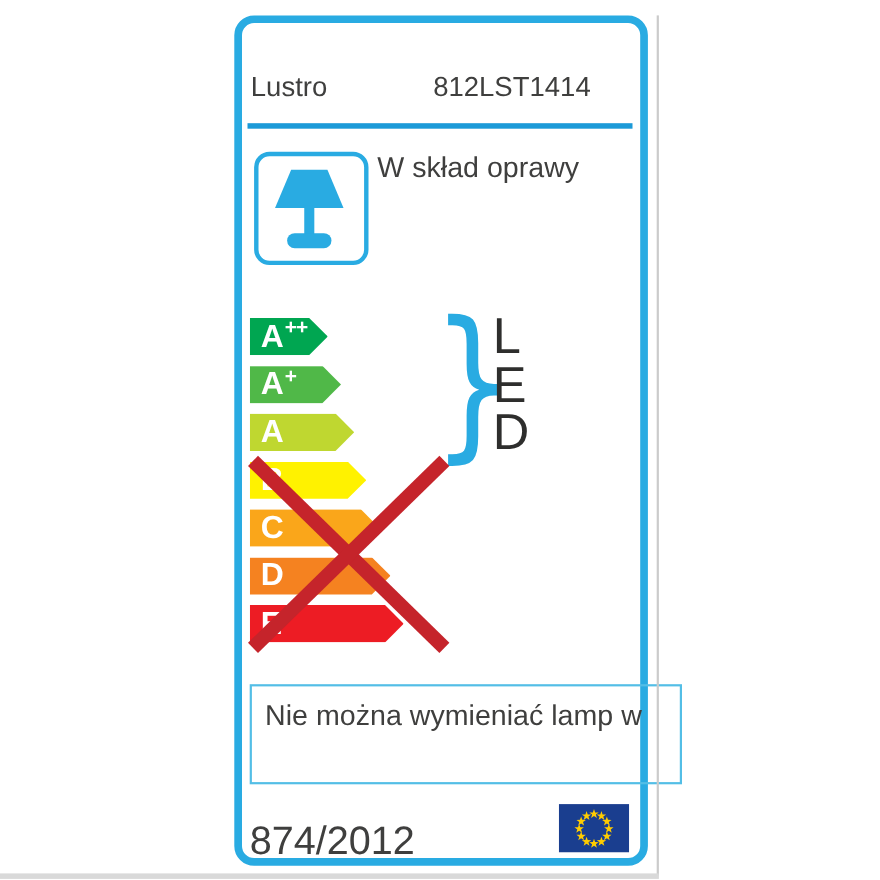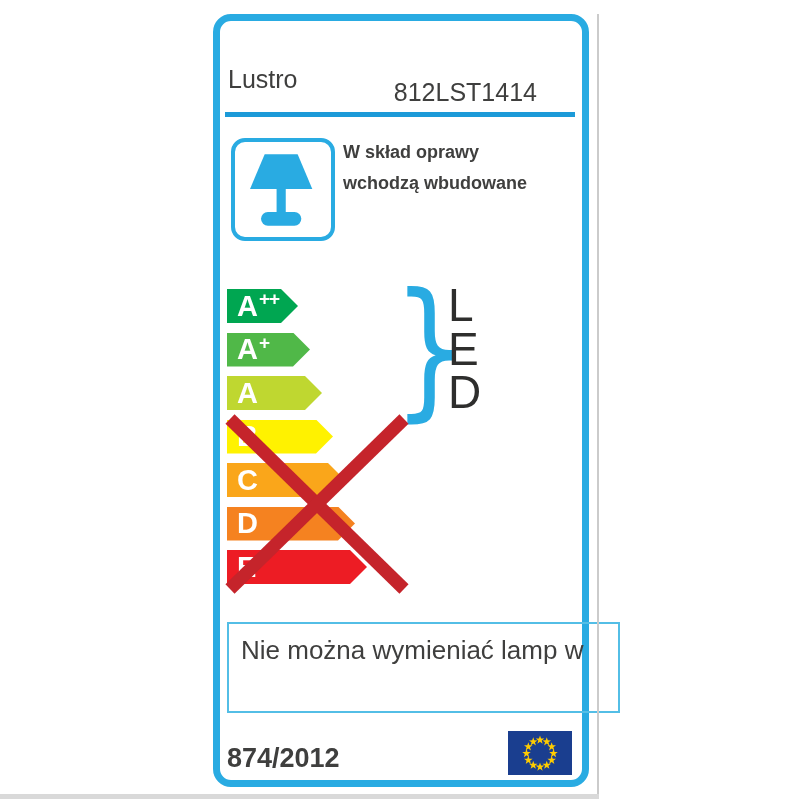--- a/index.html
+++ b/index.html
@@ -8,31 +8,31 @@
     font-family:"Liberation Sans", sans-serif;overflow:hidden;
   }
   .edge-v{position:absolute;left:597px;top:14px;width:2px;height:782px;background:#cbcbcb;}
   .edge-h{position:absolute;left:0;top:794px;width:599px;height:5px;background:#d9d9d9;}
 
   .label{
     position:absolute;left:213px;top:14px;width:362px;height:759px;
     border:7px solid var(--c-border);border-radius:18px;background:#fff;
   }
   .brand{position:absolute;left:8px;top:44px;font-size:25px;color:var(--c-text);}
-  .model{position:absolute;right:45px;top:44px;font-size:25px;color:var(--c-text);margin-top:13px;}
+  .model{position:absolute;right:45px;top:44px;font-size:25px;color:var(--c-text);}
   .rule{position:absolute;left:5px;top:91px;width:350px;height:5px;background:var(--c-rule);}
 
   .lamp-box{
     position:absolute;left:11px;top:117px;width:96px;height:95px;
     border:4px solid var(--c-border);border-radius:14px;
     display:flex;align-items:center;justify-content:center;
   }
   .led-note{
-    position:absolute;left:123px;top:116px;font-size:18px;line-height:31px;
-    color:var(--c-text);white-space:nowrap;font-weight:bold;
+    position:absolute;left:123px;top:116px;font-size:26px;line-height:31px;
+    color:var(--c-text);white-space:nowrap;
   }
 
   .arrow{
     position:absolute;left:7px;height:34px;box-sizing:border-box;
     display:flex;align-items:center;padding-left:10px;
     color:#ffffff;font-weight:bold;font-size:29px;
     clip-path:polygon(0 0, calc(100% - 17px) 0, 100% 50%, calc(100% - 17px) 100%, 0 100%);
   }
   .arrow .sup{font-size:19px;line-height:0;position:relative;top:-7px;margin-left:1px;letter-spacing:-1px;}
 
@@ -46,21 +46,21 @@
     position:absolute;left:228px;top:263px;font-size:46px;line-height:43.5px;
     color:var(--c-led);
   }
   .cross{position:absolute;left:2px;top:390px;}
 
   .note-box{
     position:absolute;left:7px;top:601px;width:393px;height:91px;box-sizing:border-box;
     border:2px solid var(--c-box_border);padding:9px 0 0 12px;
     font-size:26px;line-height:34px;color:var(--c-text);white-space:nowrap;
   }
-  .regulation{position:absolute;left:7px;top:722px;font-size:27px;font-weight:bold;color:var(--c-text);}
+  .regulation{position:absolute;left:7px;top:722px;font-size:36px;font-weight:normal;color:var(--c-text);}
   .eu-flag{position:absolute;left:288px;top:710px;}
 </style>
 </head>
 <body>
 
 <div class="label">
 
   <span class="brand">Lustro</span>
   <span class="model">812LST1414</span>
   <div class="rule"></div>
@@ -70,21 +70,20 @@
       <g fill="#29ABE2">
         <polygon points="28,9 64,9 80,47 12,47"></polygon>
         <rect x="41" y="45" width="10" height="35"></rect>
         <rect x="24" y="72" width="44" height="15" rx="7.5"></rect>
       </g>
     </svg>
   </div>
 
   <div class="led-note">
     <div>W skład oprawy</div>
-    <div>wchodzą wbudowane</div>
   </div>
 
   <div id="scale">
       <div class="arrow" style="top: 268px; width: 71px; background: rgb(0, 166, 81);">A<span class="sup">++</span></div>
       <div class="arrow" style="top: 311.5px; width: 83px; background: rgb(80, 184, 72);">A<span class="sup">+</span></div>
       <div class="arrow" style="top: 355px; width: 95px; background: rgb(191, 215, 48);">A</div>
       <div class="arrow" style="top: 398.5px; width: 106px; background: rgb(255, 242, 0);">B</div>
       <div class="arrow" style="top: 442px; width: 118px; background: rgb(250, 166, 26);">C</div>
       <div class="arrow" style="top: 485.5px; width: 128px; background: rgb(245, 130, 32);">D</div>
       <div class="arrow" style="top: 529px; width: 140px; background: rgb(237, 28, 36);">E</div>

